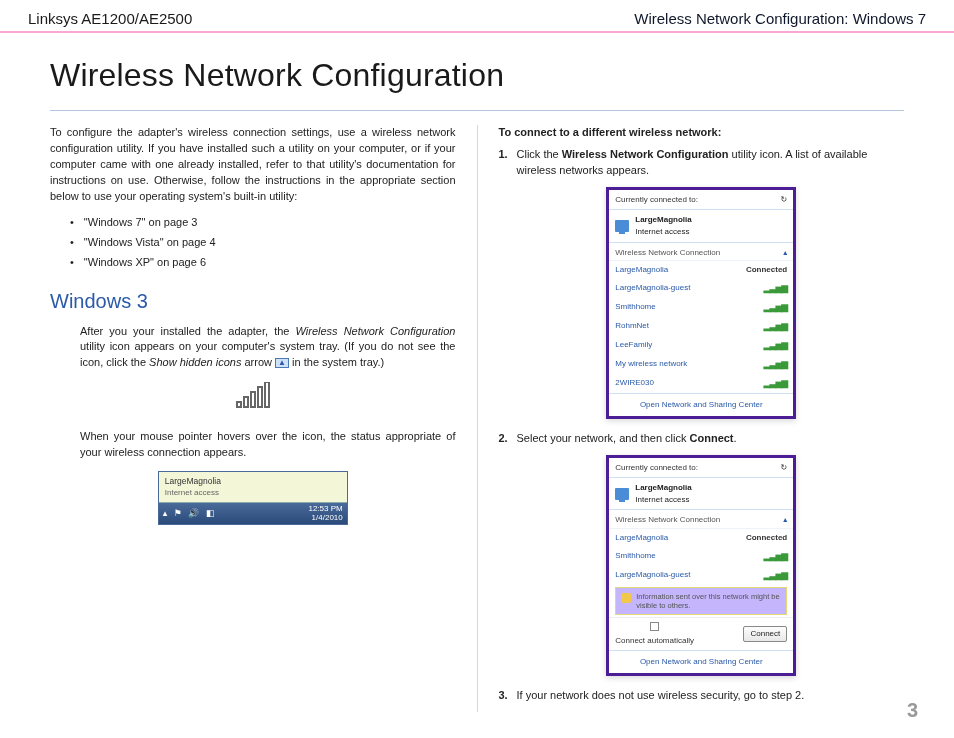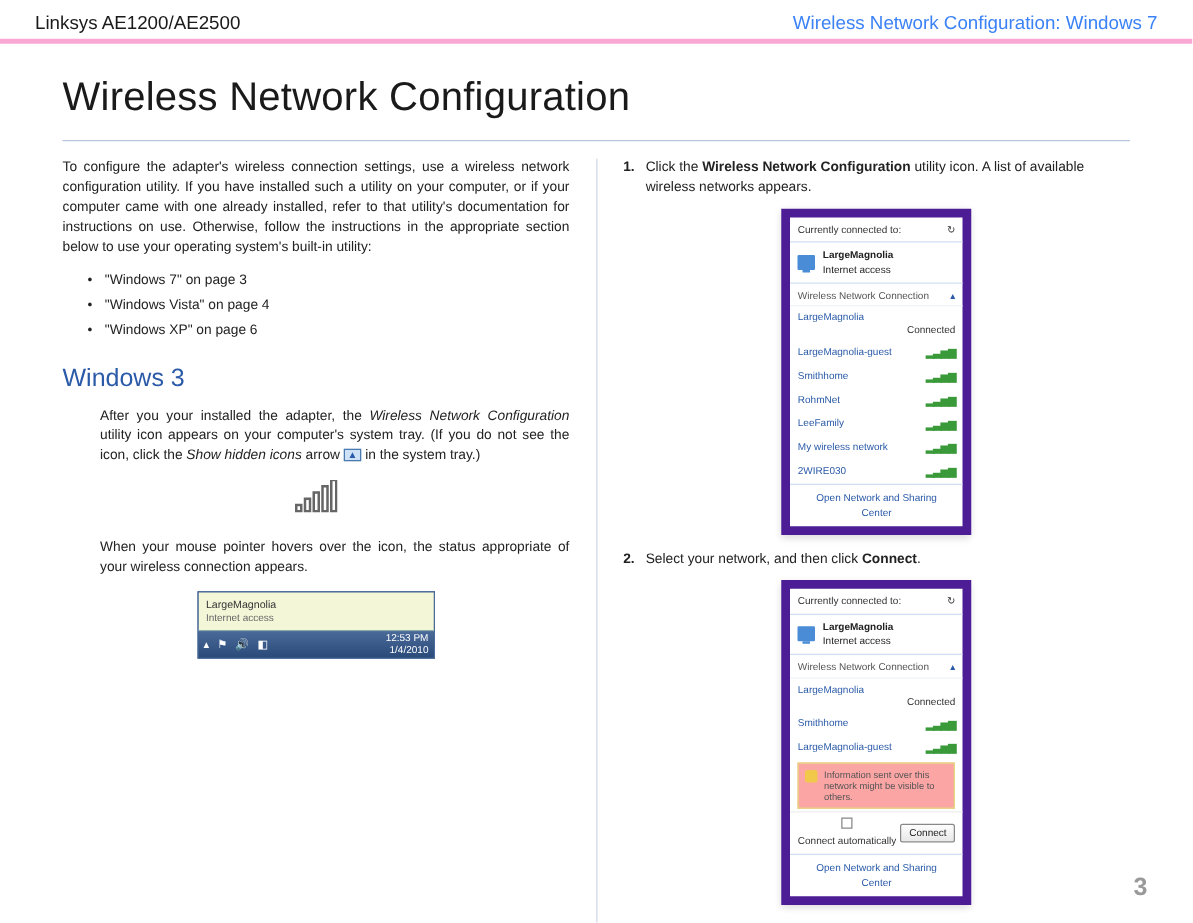--- a/index.html
+++ b/index.html
@@ -1,19 +1,19 @@
 <!DOCTYPE html>
 <html><head>
 <meta charset="utf-8">
 <style>
   * { box-sizing: border-box; margin: 0; padding: 0; }
   body { font-family: "Segoe UI", "Myriad Pro", Arial, sans-serif; background: #fff; color: #222; width: 954px; height: 738px; position: relative; }
-  .header-bar { display: flex; justify-content: space-between; align-items: center; padding: 10px 28px 4px 28px; border-bottom: 4px solid #f9a8d4; }
+  .header-bar { display: flex; justify-content: space-between; align-items: center; padding: 10px 28px 4px 28px; border-bottom: 2px solid #f9a8d4; }
   .header-left { font-size: 15px; color: #1a1a1a; font-weight: 400; }
-  .header-right { font-size: 15px; color: #3b82f6; font-weight: 300; }
+  .header-right { font-size: 15px; color: #0f172a; font-weight: 300; }
   .page-title { font-size: 32px; font-weight: 300; color: #1a1a1a; padding: 24px 50px 10px 50px; letter-spacing: 0.2px; }
   .title-rule { margin: 6px 50px 14px 50px; height: 1px; background: #b8c6e0; }
   .columns { display: flex; padding: 0 50px; gap: 21px; }
   .col { flex: 1; font-size: 11px; line-height: 1.45; color: #222; }
   .col-divider { width: 1px; background: #d0d7e6; }
   .intro { text-align: justify; margin-bottom: 10px; }
   .bullets { list-style: none; padding-left: 20px; margin-bottom: 16px; }
   .bullets li { margin: 4px 0; font-size: 11px; }
   .bullets li::before { content: "•"; color: #222; margin-right: 10px; }
   .h2 { color: #2a5aa8; font-size: 20px; font-weight: 500; margin: 6px 0 8px 0; }
@@ -26,32 +26,32 @@
   .tray-top { background: #f4f6d8; color: #333; padding: 3px 6px; border-bottom: 1px solid #8aa; }
   .tray-top .tsub { color: #666; font-size: 8px; }
   .tray-bot { display: flex; justify-content: space-between; align-items: center; padding: 2px 4px; background: linear-gradient(#4a6a9a,#2a4a7a); }
   .tray-icons { font-size: 9px; letter-spacing: 2px; }
   .tray-time { text-align: right; font-size: 8px; line-height: 1.1; }
   .h3-bold { font-weight: 700; font-size: 11px; margin-bottom: 6px; }
   .ol { list-style: none; padding-left: 0; }
   .ol > li { display: flex; margin-bottom: 8px; }
   .ol > li .num { font-weight: 700; width: 18px; flex-shrink: 0; }
   .ol > li .body { flex: 1; }
-  .wifi-pop { width: 152px; border: 7px solid #4c1d95; background: #fff; font-size: 8px; margin: 8px auto 12px auto; box-shadow: 0 2px 6px rgba(0,0,0,0.15); }
+  .wifi-pop { width: 190px; border: 3px solid #4c1d95; background: #fff; font-size: 8px; margin: 8px auto 12px auto; box-shadow: 0 2px 6px rgba(0,0,0,0.15); }
   .wifi-pop .whead { display:flex; justify-content:space-between; padding: 4px 6px; border-bottom: 1px solid #cfe0f2; color:#333; }
   .wifi-pop .wrow-conn { display:flex; align-items:center; gap:6px; padding:4px 6px; border-bottom:1px solid #cfe0f2; }
   .wifi-pop .mon { width:14px; height:12px; background:#4a8cd6; border-radius:1px; position:relative; }
   .wifi-pop .mon::after{content:""; position:absolute; bottom:-2px; left:4px; width:6px; height:2px; background:#4a8cd6;}
   .wifi-pop .wsec { padding: 4px 6px 2px 6px; color:#555; border-bottom: 1px solid #eef3fa; display:flex; justify-content:space-between;}
   .wifi-pop .wsec .refresh{ color:#2a5aa8; }
   .wifi-pop .net { display:flex; justify-content:space-between; padding:3px 6px; color:#2a5aa8; }
-  .wifi-pop .net .status{ color:#333; font-weight:400;margin-top:10px; }
+  .wifi-pop .net .status{ color:#333; font-weight:700; }
   .wifi-pop .sig { color:#3a9a3a; font-size:9px; letter-spacing:-1px; }
   .wifi-pop .footer { text-align:center; padding:5px 10px; color:#2a5aa8; border-top:1px solid #cfe0f2; }
-  .warn-box { background:#fca5a5; border:1px solid #e6d97a; padding:4px 5px; margin:2px 6px; display:flex; gap:5px; align-items:flex-start; color:#555; font-size:7.5px; line-height:1.2;}
+  .warn-box { background:#c4b5fd; border:1px solid #e6d97a; padding:4px 5px; margin:2px 6px; display:flex; gap:5px; align-items:flex-start; color:#555; font-size:7.5px; line-height:1.2;}
   .warn-box .shield{ display:inline-block; width:10px; height:10px; background:#f2c84a; border-radius:2px; flex-shrink:0; margin-top:1px;}
   .connect-row { display:flex; justify-content:space-between; align-items:center; padding:4px 6px; font-size:8px; border-top:1px solid #eee;}
   .connect-row .cb { display:flex; align-items:center; gap:4px; color:#333;flex-direction:column;}
   .connect-row .cb .box{ width:9px; height:9px; border:1px solid #888; background:#fff;}
   .connect-row .btn { border:1px solid #888; background:linear-gradient(#fdfdfd,#e8e8e8); padding:1px 6px; border-radius:2px; color:#222;}
   .page-num { position: absolute; bottom: 16px; right: 36px; color: #999; font-size: 20px; font-weight: 600; }
   .tray-arrow-icon{display:inline-block;width:14px;height:10px;background:#cde2f7;border:1px solid #4a7ab0;vertical-align:middle;position:relative;}
   .tray-arrow-icon::after{content:"▲";position:absolute;left:2px;top:-2px;font-size:8px;color:#2a5aa8;}
 </style>
 </head>
@@ -102,20 +102,21 @@
             <span>1/4/2010</span>
           </span>
         </div>
       </div>
     </div>
   </div>
 
   <div class="col-divider"></div>
 
   <div class="col">
+    <p class="h3-bold">To connect to a different wireless network:</p>
     <ol class="ol">
       <li>
         <span class="num">1.</span>
         <span class="body">
           <span>Click the </span><span class="bold">Wireless Network Configuration</span><span> utility icon. A list of available wireless networks appears.</span>
         </span>
       </li>
     </ol>
 
     <div class="wifi-pop">

